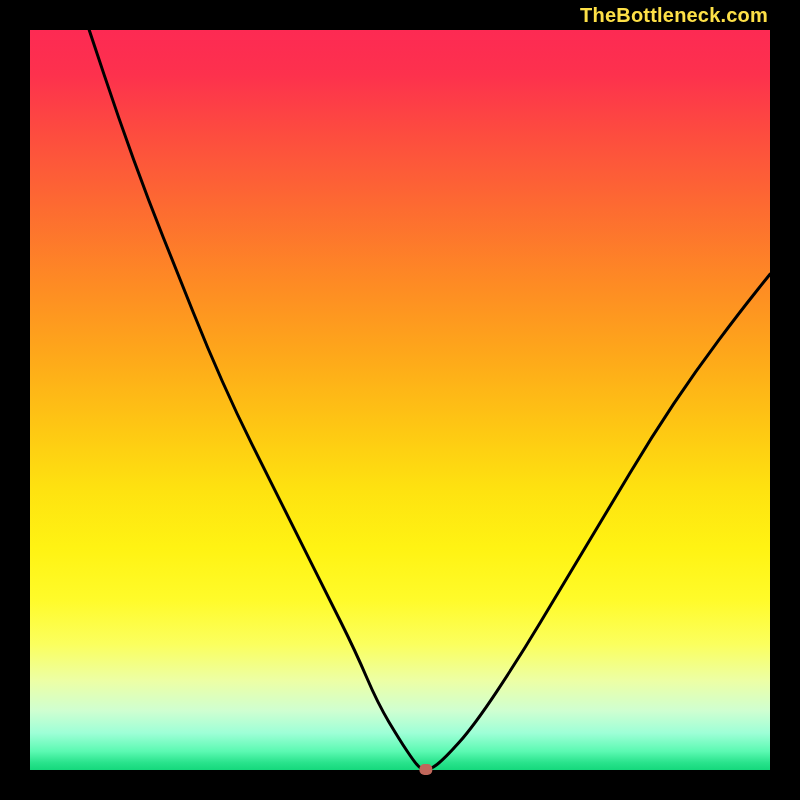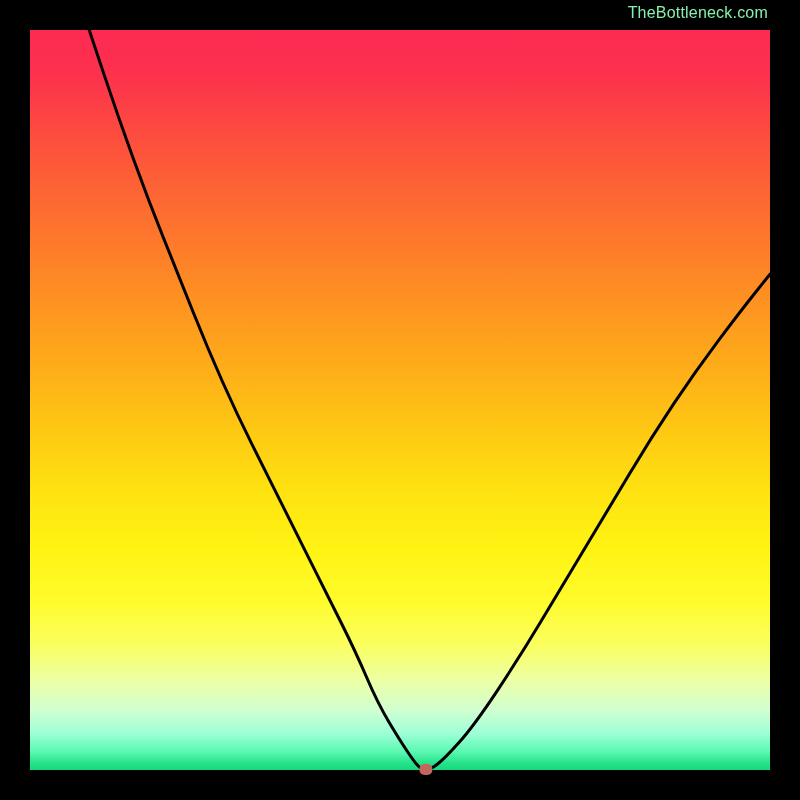--- a/index.html
+++ b/index.html
@@ -49,23 +49,23 @@
     position: absolute;
     left: 0; top: 0;
     width: 740px;
     height: 740px;
     overflow: visible;
   }
   .attribution {
     position: absolute;
     top: 4px;
     right: 32px;
-    color: #86efac;
-    font-size: 16px;
-    font-weight: 400;
+    color: #fde047;
+    font-size: 20px;
+    font-weight: 700;
     letter-spacing: 0.2px;
   }
 </style>
 </head>
 <body>
 
 <div class="frame">
   <div class="attribution">TheBottleneck.com</div>
 
   <div class="plot-area">

